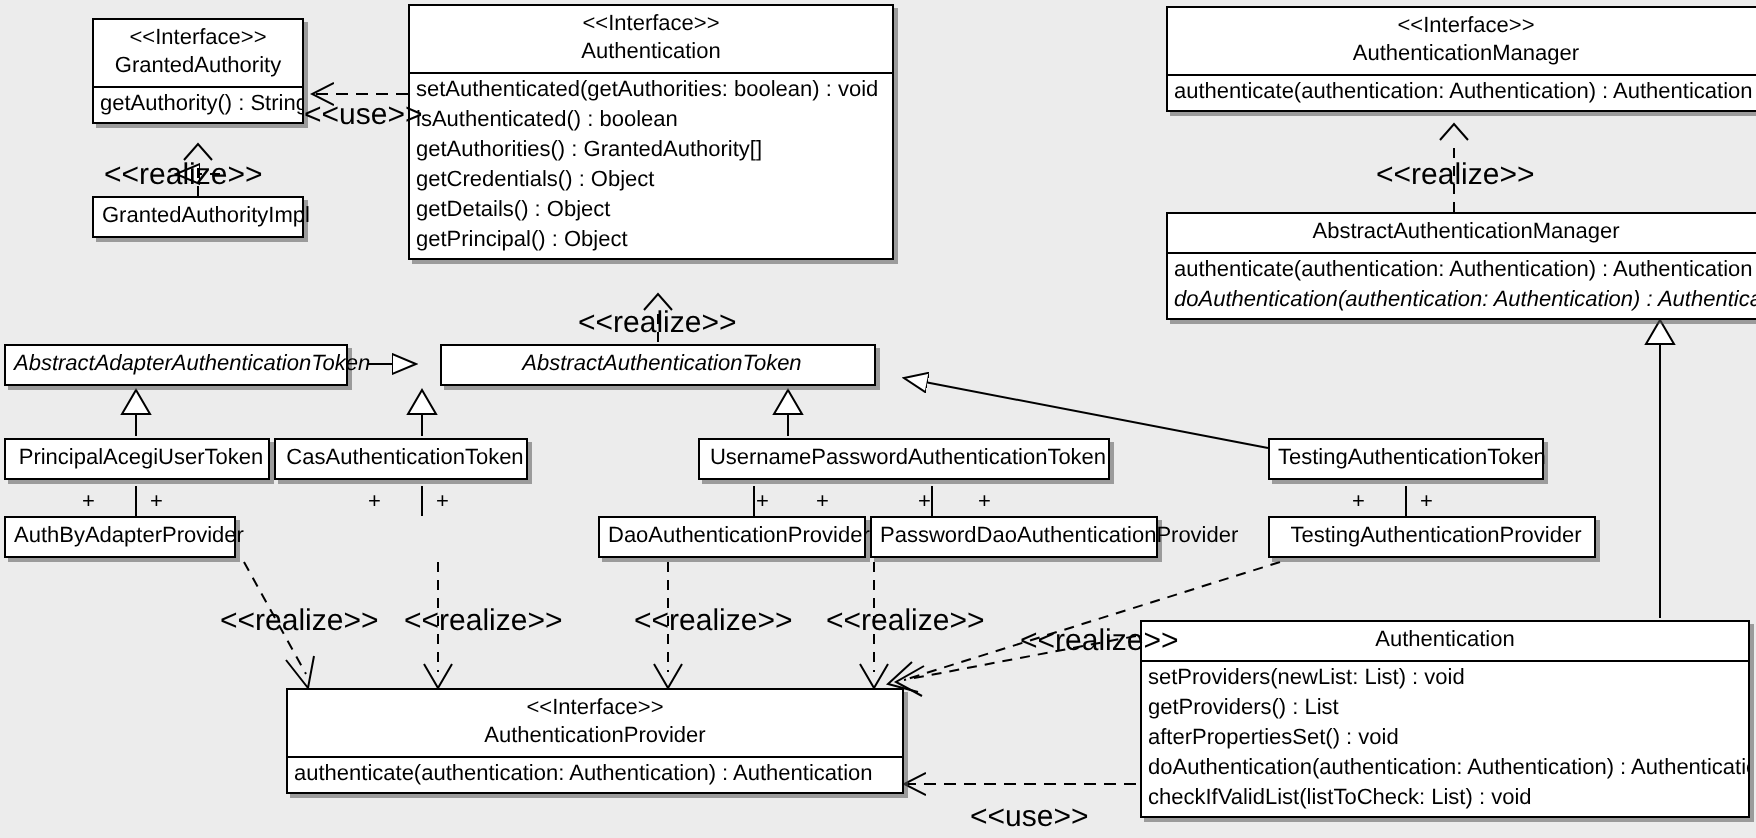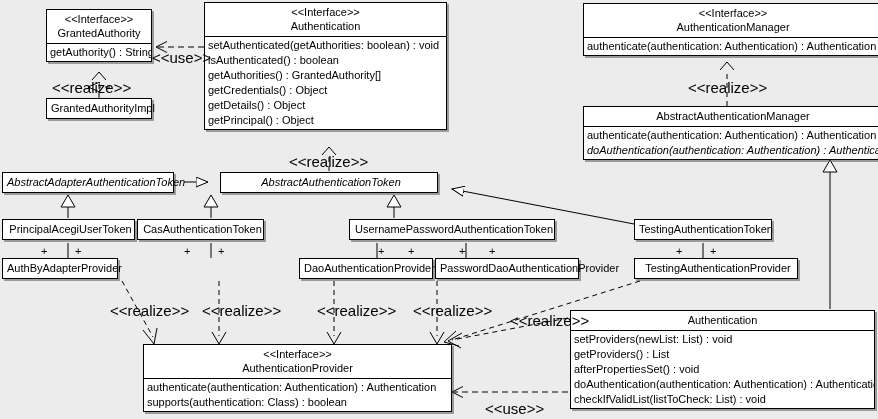--- a/index.html
+++ b/index.html
@@ -239,21 +239,20 @@
     <div class="simple">TestingAuthenticationProvider</div>
   </div>
 
   <div class="uml" style="left:143px;top:344px;width:309px;">
     <div class="hdr">
       <span class="stereo">&lt;&lt;Interface&gt;&gt;</span>
       <span class="cname">AuthenticationProvider</span>
     </div>
     <div class="members">
       <div class="m">authenticate(authentication: Authentication) : Authentication</div>
-      <div class="m">supports(authentication: Class) : boolean</div>
     </div>
   </div>
 
   <div class="uml" style="left:570px;top:310px;width:305px;">
     <div class="hdr">
       <span class="cname">Authentication</span>
     </div>
     <div class="members">
       <div class="m">setProviders(newList: List) : void</div>
       <div class="m">getProviders() : List</div>

